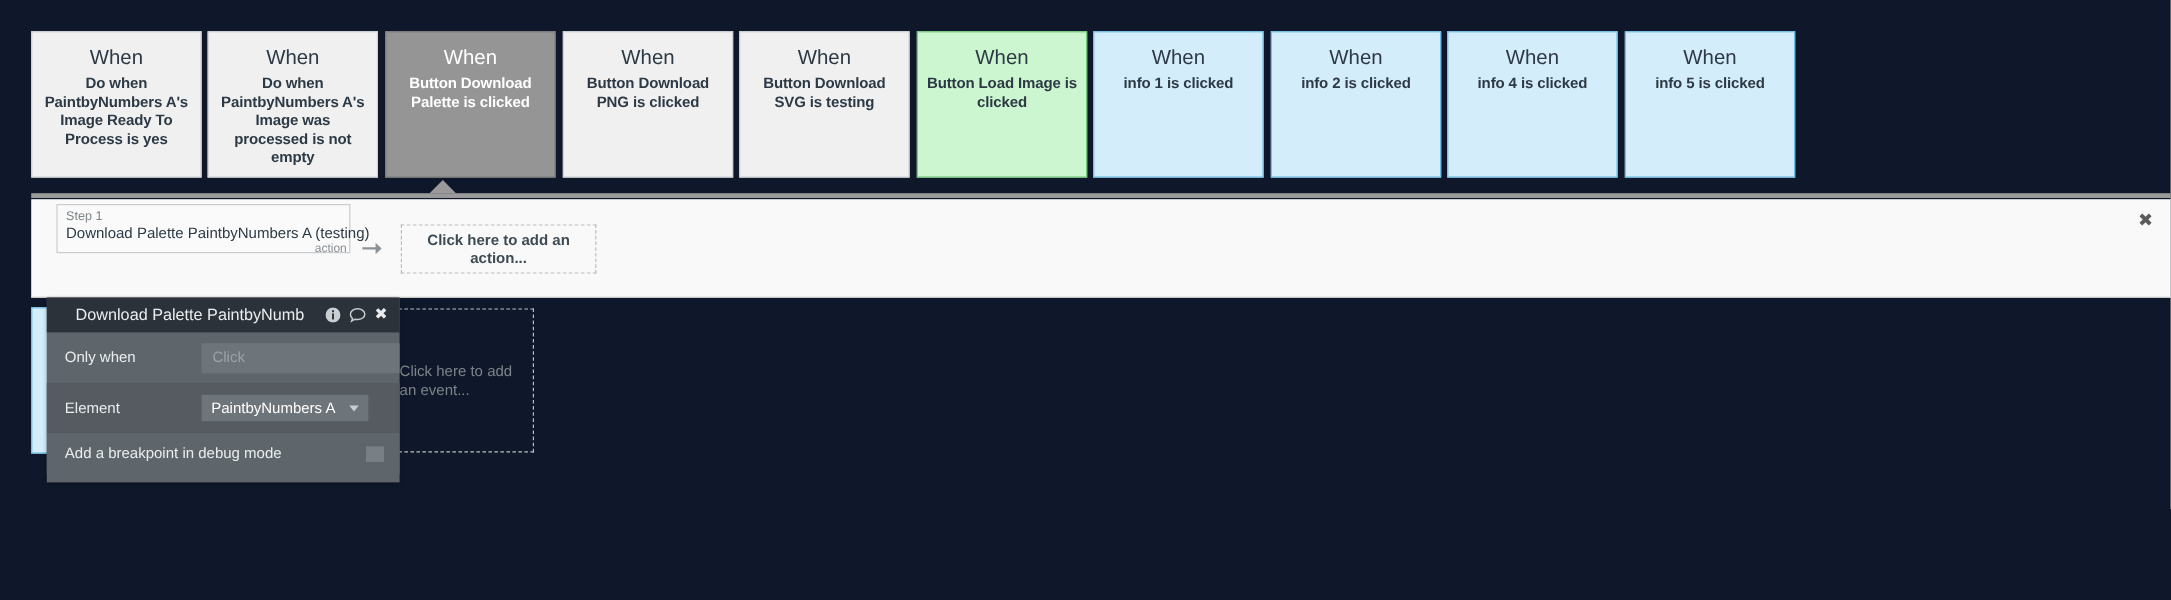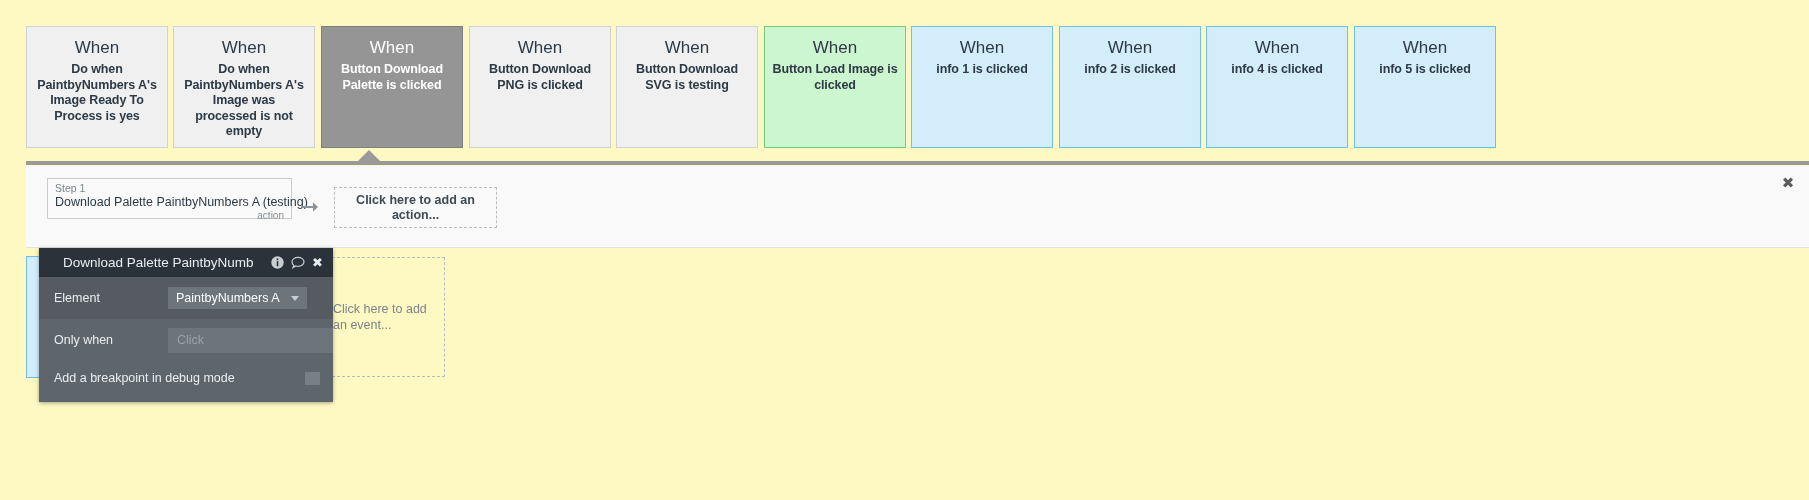--- a/index.html
+++ b/index.html
@@ -3,21 +3,21 @@
 <meta charset="utf-8">
 <style>
   * { box-sizing: border-box; }
   html, body {
     margin: 0; padding: 0;
     width: 1809px; height: 500px;
     background: #ffffff;
     font-family: "Liberation Sans", "DejaVu Sans", sans-serif;
     overflow: hidden;
   }
-  #root { position: relative; width: 1809px; height: 500px; background: #fef9c3; }
+  #root { position: relative; width: 1809px; height: 500px; background: #0f172a; }
 
   
   .event-strip {
     position: absolute; left: 0; top: 0;
     width: 1809px; height: 175px;
   }
   .event-card {
     position: absolute;
     top: 26px;
     width: 142px;
@@ -89,25 +89,25 @@
     width: 14px; height: 14px;
     color: #5b5b5b;
     font-size: 15px;
     line-height: 14px;
     text-align: center;
     cursor: pointer;
     font-family: "DejaVu Sans", sans-serif;
   }
   .step-box {
     position: absolute;
-    left: 21px; top: 12px;
+    left: 21px; top: 4px;
     width: 245px; height: 41px;
     border: 1px solid #c9cdd0;
     background: #fafafa;
-    padding: 3px 7px 0 7px;
+    padding: 3px 2px 0 7px;
     cursor: pointer;
   }
   .step-label {
     font-size: 10.5px;
     color: #7d8488;
     line-height: 13px;
   }
   .step-title {
     font-size: 12.5px;
     color: #2d3a45;
@@ -356,34 +356,34 @@
         </span>
         <span class="pic">
           <svg width="14" height="13" viewBox="0 0 14 13" aria-hidden="true">
             <path d="M7 1.3c3.3 0 6 2 6 4.5s-2.7 4.5-6 4.5c-.8 0-1.5-.1-2.2-.3L2 11.6l.8-2.1C1.7 8.7 1 7.4 1 5.8 1 3.3 3.7 1.3 7 1.3z" fill="none" stroke="#c9ced2" stroke-width="1.2"></path>
           </svg>
         </span>
         <span class="popup-close">✖</span>
       </div>
     </div>
 
+    <div class="popup-row">
+      <div class="row-label">Only when</div>
+      <div class="text-field">
+        <span>Click</span>
+      </div>
+    </div>
+
     <div class="popup-row alt">
       <div class="row-label">Element</div>
       <div class="select-field">
         <span>PaintbyNumbers A</span>
         <span class="select-caret"></span>
       </div>
     </div>
 
-    <div class="popup-row">
-      <div class="row-label">Only when</div>
-      <div class="text-field">
-        <span>Click</span>
-      </div>
-    </div>
-
     <div class="popup-row breakpoint">
       <div class="breakpoint-label">Add a breakpoint in debug mode</div>
       <div class="breakpoint-box"></div>
     </div>
   </div>
 
 </div>
 
 </body></html>

